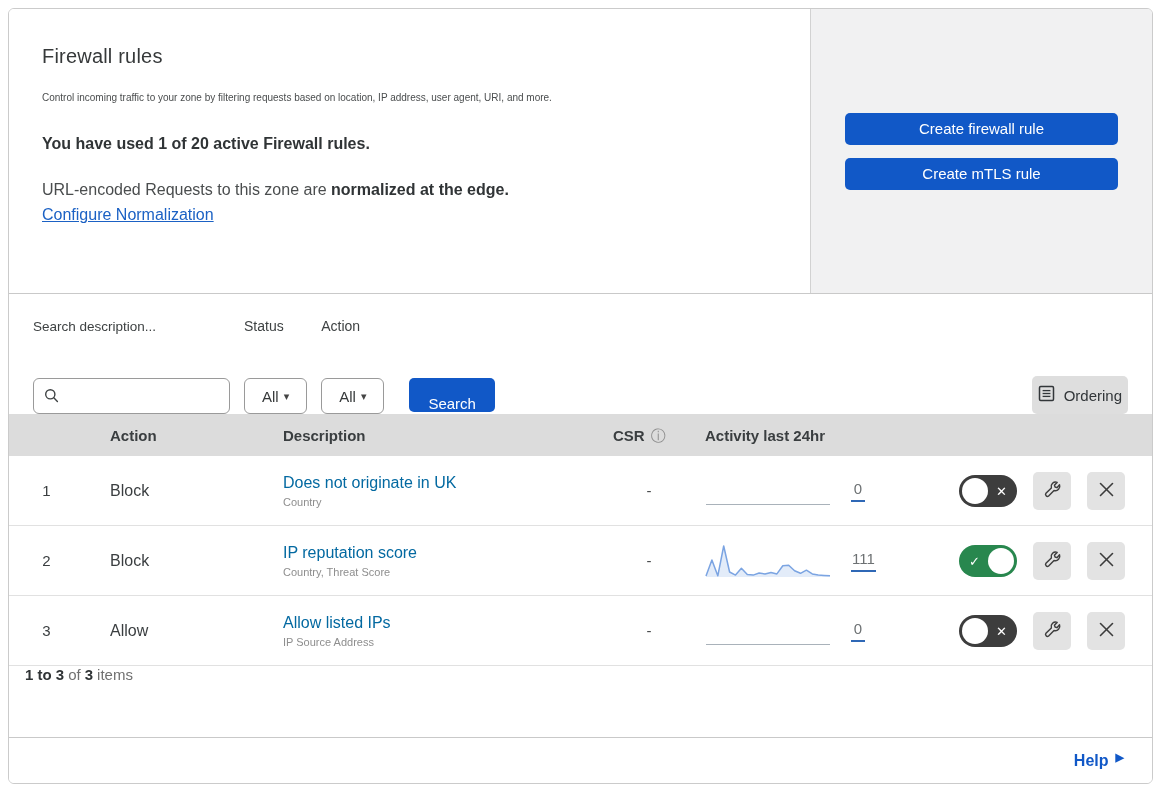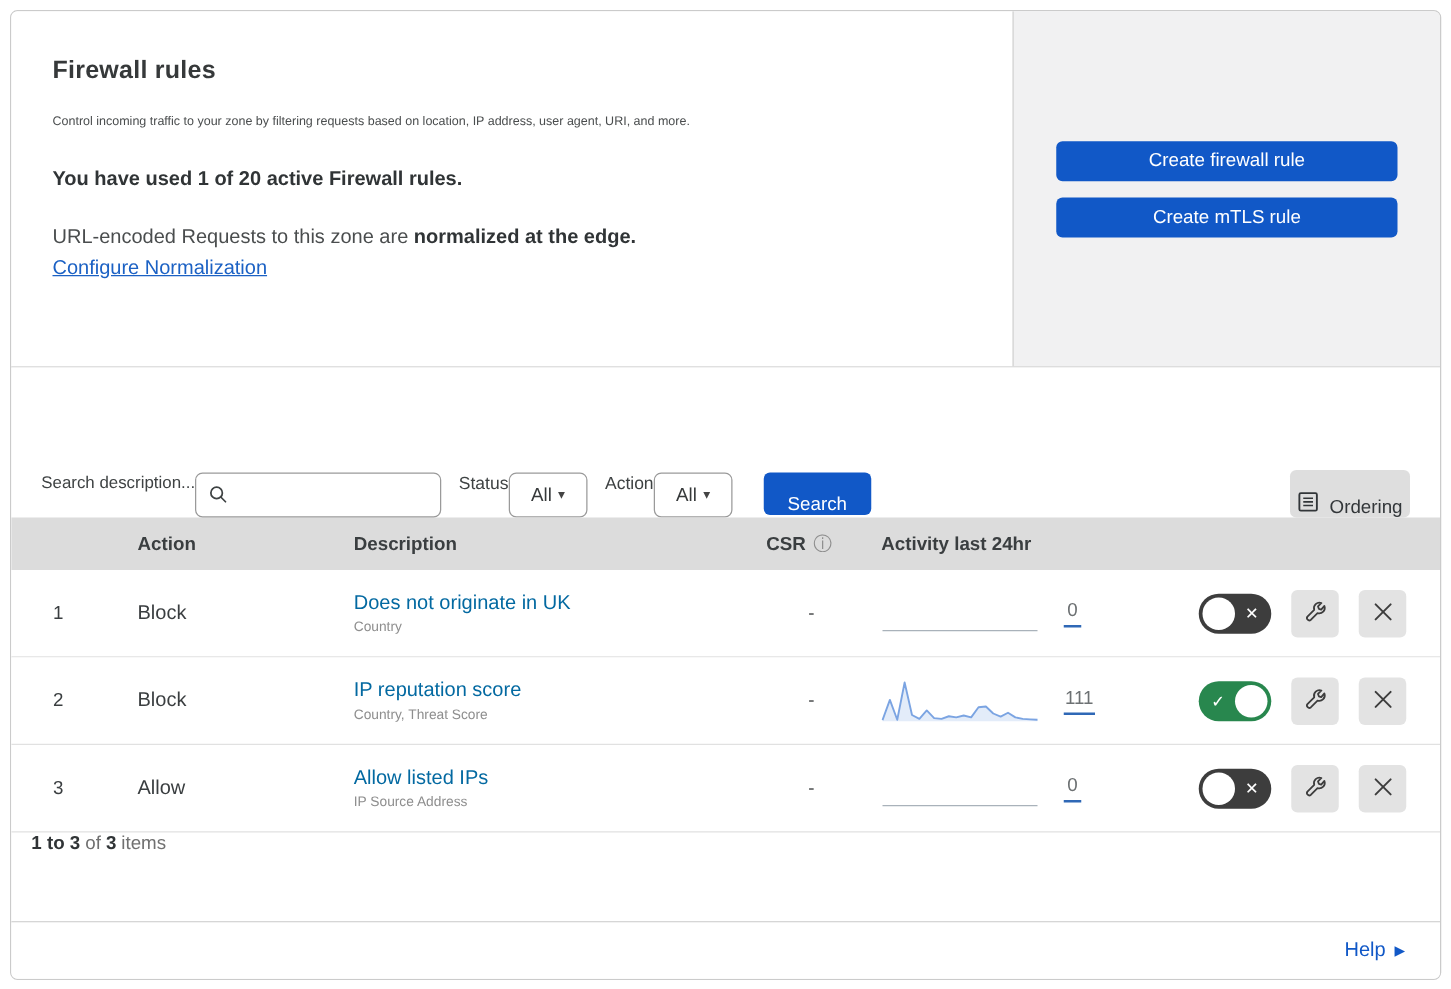--- a/index.html
+++ b/index.html
@@ -5,49 +5,49 @@
   * { box-sizing: border-box; margin: 0; padding: 0; }
   html,body { width: 1161px; height: 791px; background: #fff;
     font-family: "Liberation Sans", sans-serif; color: #36393a; }
   .page { position: absolute; left: 8px; top: 8px; width: 1145px; height: 776px;
     border: 1px solid #cbcbcb; border-radius: 6px; background: #fff;
     display: flex; flex-direction: column; overflow: hidden; }
 
   
   .top { display: flex; height: 285px; flex: 0 0 auto; border-bottom: 1px solid #c9c9c9; }
   .intro { width: 801px; padding: 36px 40px 0 33px; background: #fff; }
-  .intro h1 { font-size: 20px; font-weight: 700; letter-spacing: .2px; margin-bottom: 17px; }
+  .intro h1 { font-size: 20px; font-weight: 400; letter-spacing: .2px; margin-bottom: 17px; }
   .intro .desc { font-size: 10px; line-height: 26px; color: #4a4d4e; max-width: 710px; margin-bottom: 24px; }
   .intro .usage { font-size: 16px; font-weight: 700; color: #303436; margin-bottom: 28px; }
   .intro .norm { font-size: 16px; color: #4a4d4e; margin-bottom: 7px; }
   .intro .norm b { color: #303436; }
   .link { color: #1b61c4; text-decoration: underline; cursor: pointer; font-size: 16px; }
   .aside { flex: 1; background: #f1f1f2; border-left: 1px solid #d2d2d2;
     display: flex; flex-direction: column; justify-content: center; gap: 13px; padding: 0 34px; }
   .btn-primary { display: block; width: 100%; height: 32px; background: #1158c7; color: #fff;
     border: none; border-radius: 5px; font-size: 15px; font-family: Liberation Sans, sans-serif; cursor: pointer; }
 
   
   .filter-bar { display: flex; align-items: flex-end; padding: 20px 24px 0 24px; height: 120px; }
-  .filter-field { display: flex; flex-direction: row; margin-right: 14px; }
+  .filter-field { display: flex; flex-direction: column; margin-right: 14px; gap: 36px; }
   .field-label { font-size: 14px; color: #3e4243; margin-bottom: 8px; }
   .field-label.small { font-size: 13.5px; }
   .search-wrap { position: relative; }
   .search-input { width: 197px; height: 36px; border: 1px solid #9a9a9a; border-radius: 6px;
     padding: 0 10px 0 34px; font-size: 15px; font-family: inherit; color: #36393a; background: #fff; }
   .search-icon { position: absolute; left: 11px; top: 10px; }
   .dropdown { height: 36px; border: 1px solid #9a9a9a; border-radius: 6px; background: #fff;
     display: flex; align-items: center; justify-content: center; gap: 5px; padding: 0 17px;
     font-size: 15px; color: #36393a; cursor: pointer; font-family: inherit; }
   .caret { font-size: 11px; color: #444; line-height: 1; }
   .btn-search { height: 33px; padding: 17px 19px; margin: 0 0 2px 11px; background: #1158c7; color: #fff;
     border: none; border-radius: 5px; font-size: 15px; font-family: inherit; cursor: pointer; }
   .btn-ordering { margin-left: auto; height: 38px; padding: 0 6px; background: #dedede; color: #323639;
     border: none; border-radius: 5px; font-size: 15px; font-family: inherit; cursor: pointer;
-    display: flex; align-items: flex-end; gap: 9px; }
+    display: flex; align-items: center; gap: 9px; }
 
   
   .grid-cols { display: grid; grid-template-columns: 101px 173px 330px 92px 228px 1fr; align-items: center; }
   .thead { height: 42px; background: #dcdcdc; font-size: 15px; font-weight: 700; color: #3a3e40; flex: 0 0 auto; }
   .th-csr { display: flex; align-items: center; gap: 6px; }
   .info-icon { color: #8e8e8e; font-size: 15px; font-weight: 400; line-height: 1; }
   .trow { height: 70px; border-bottom: 1px solid #e1e1e1; background: #fff; }
   .cell-num { text-align: center; font-size: 15px; color: #3a3e40; padding-right: 26px; }
   .cell-action { font-size: 16px; color: #3a3e40; }
   .cell-desc .title { font-size: 16px; color: #0369a1; margin-bottom: 4px; }
@@ -76,22 +76,22 @@
   .icon-btn { width: 38px; height: 38px; border-radius: 5px; background: #e3e3e3; border: none;
     cursor: pointer; display: flex; align-items: center; justify-content: center; flex: 0 0 auto; }
 
   
   .pagination { flex: 1; display: flex; align-items: flex-start; padding-left: 16px; font-size: 15px;
     border-bottom: 1px solid #c9c9c9; min-height: 72px; }
   .pagination .b { font-weight: 700; color: #303436; margin-right: 4px; }
   .pagination .g { color: #707070; margin-right: 4px; }
   .help-bar { height: 46px; flex: 0 0 auto; display: flex; align-items: center; justify-content: flex-end;
     padding-right: 28px; background: #fff; }
-  .help-link { color: #1158c7; font-size: 16px; display: flex; align-items: center; gap: 7px;
-    cursor: pointer; text-decoration: none; }
+  .help-link { color: #1158c7; font-size: 16px; display: flex; align-items: flex-start; gap: 7px;
+    cursor: pointer; text-decoration: none; font-weight: bold; }
   .help-arrow { font-size: 11px; line-height: 1; }
   .list-section { flex: 1; display: flex; flex-direction: column; background: #fff; }
 </style>
 </head>
 <body>
 
 <div class="page">
 
   <div class="top">
     <div class="intro">

